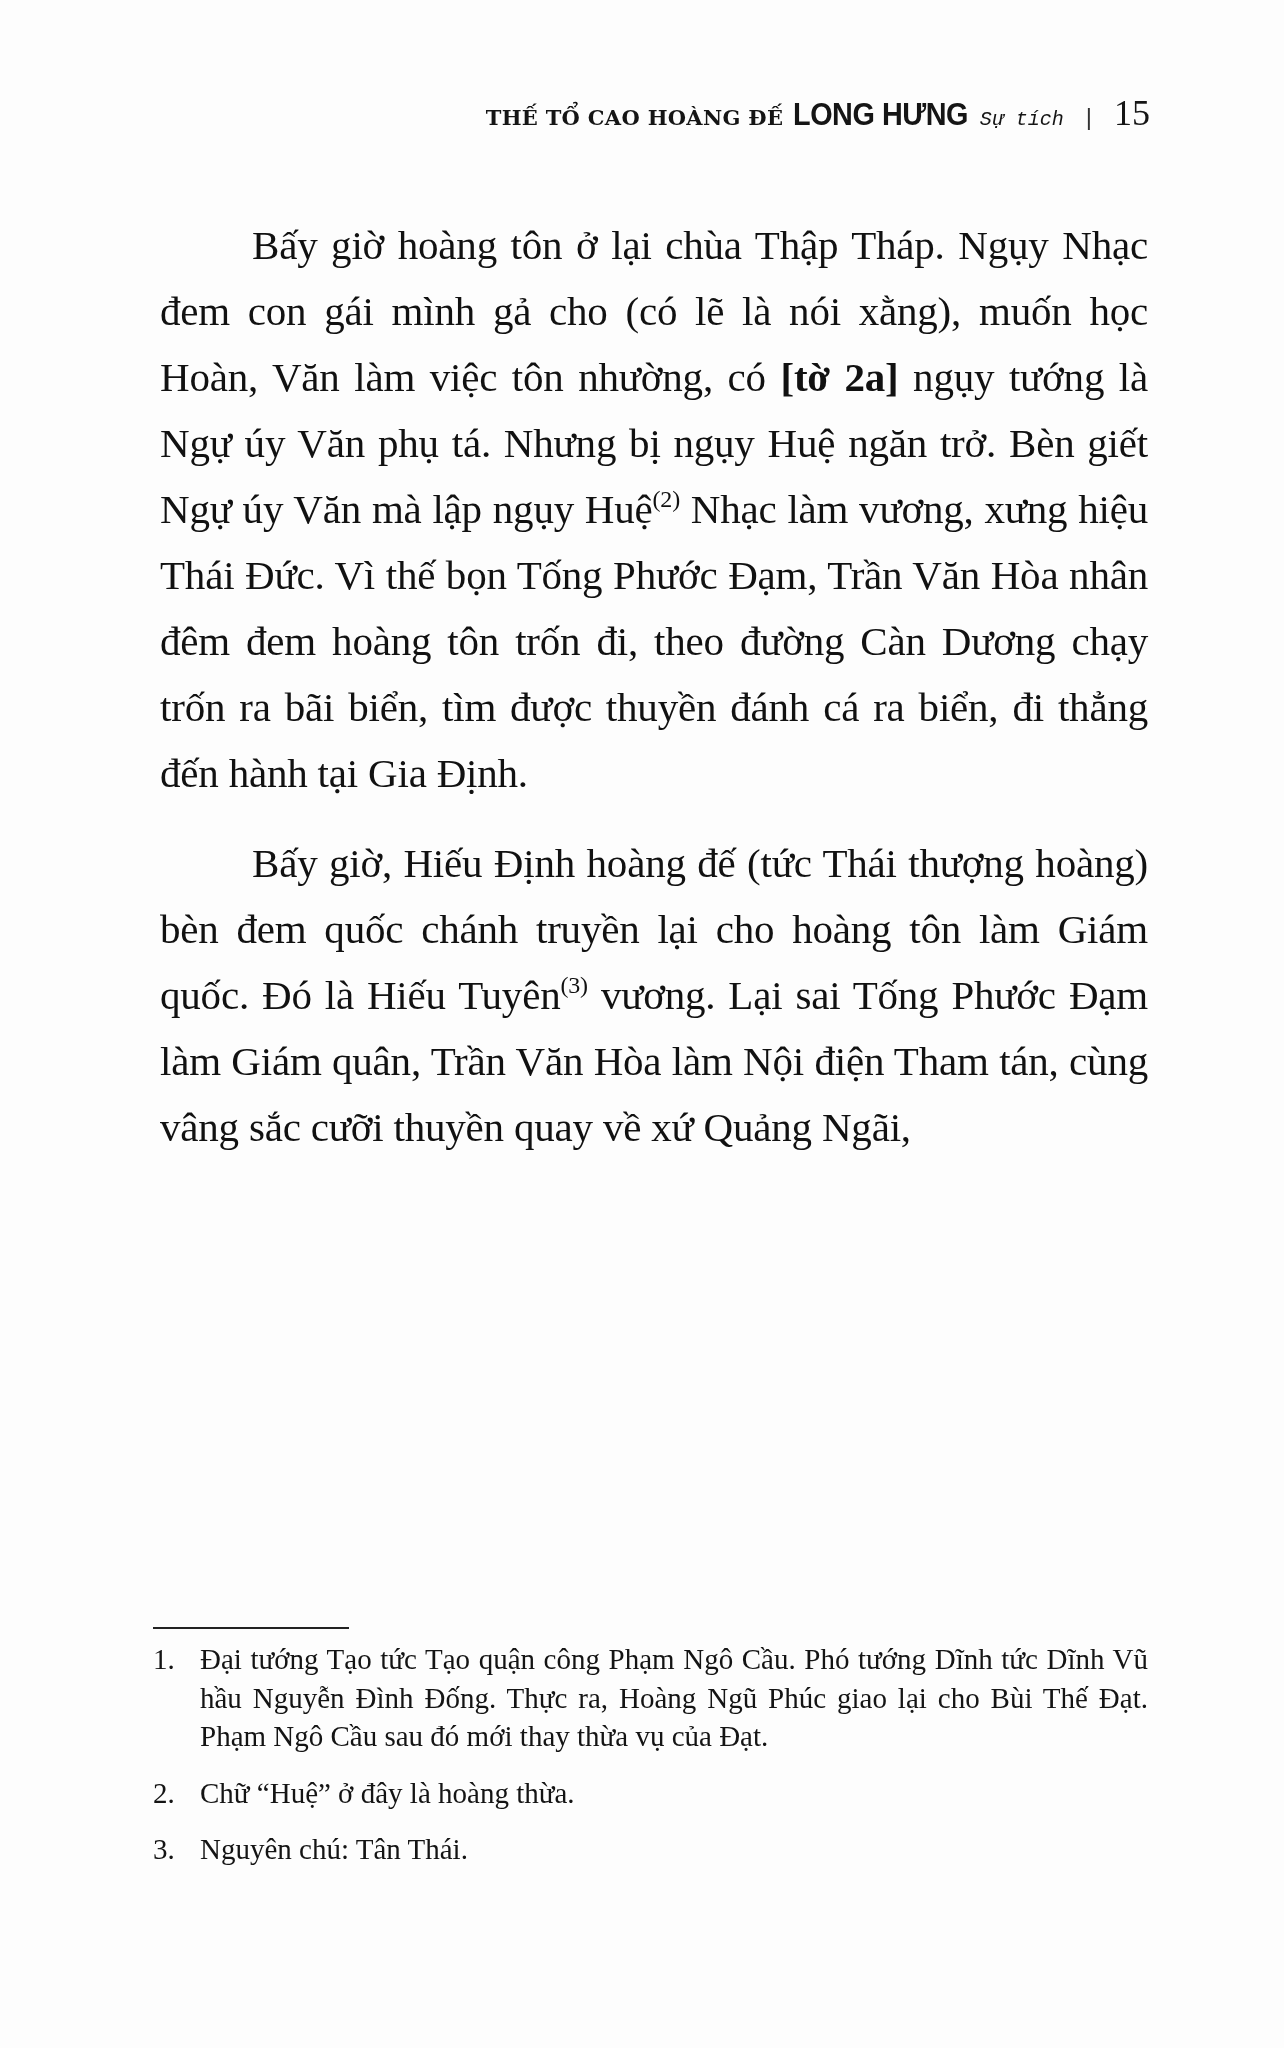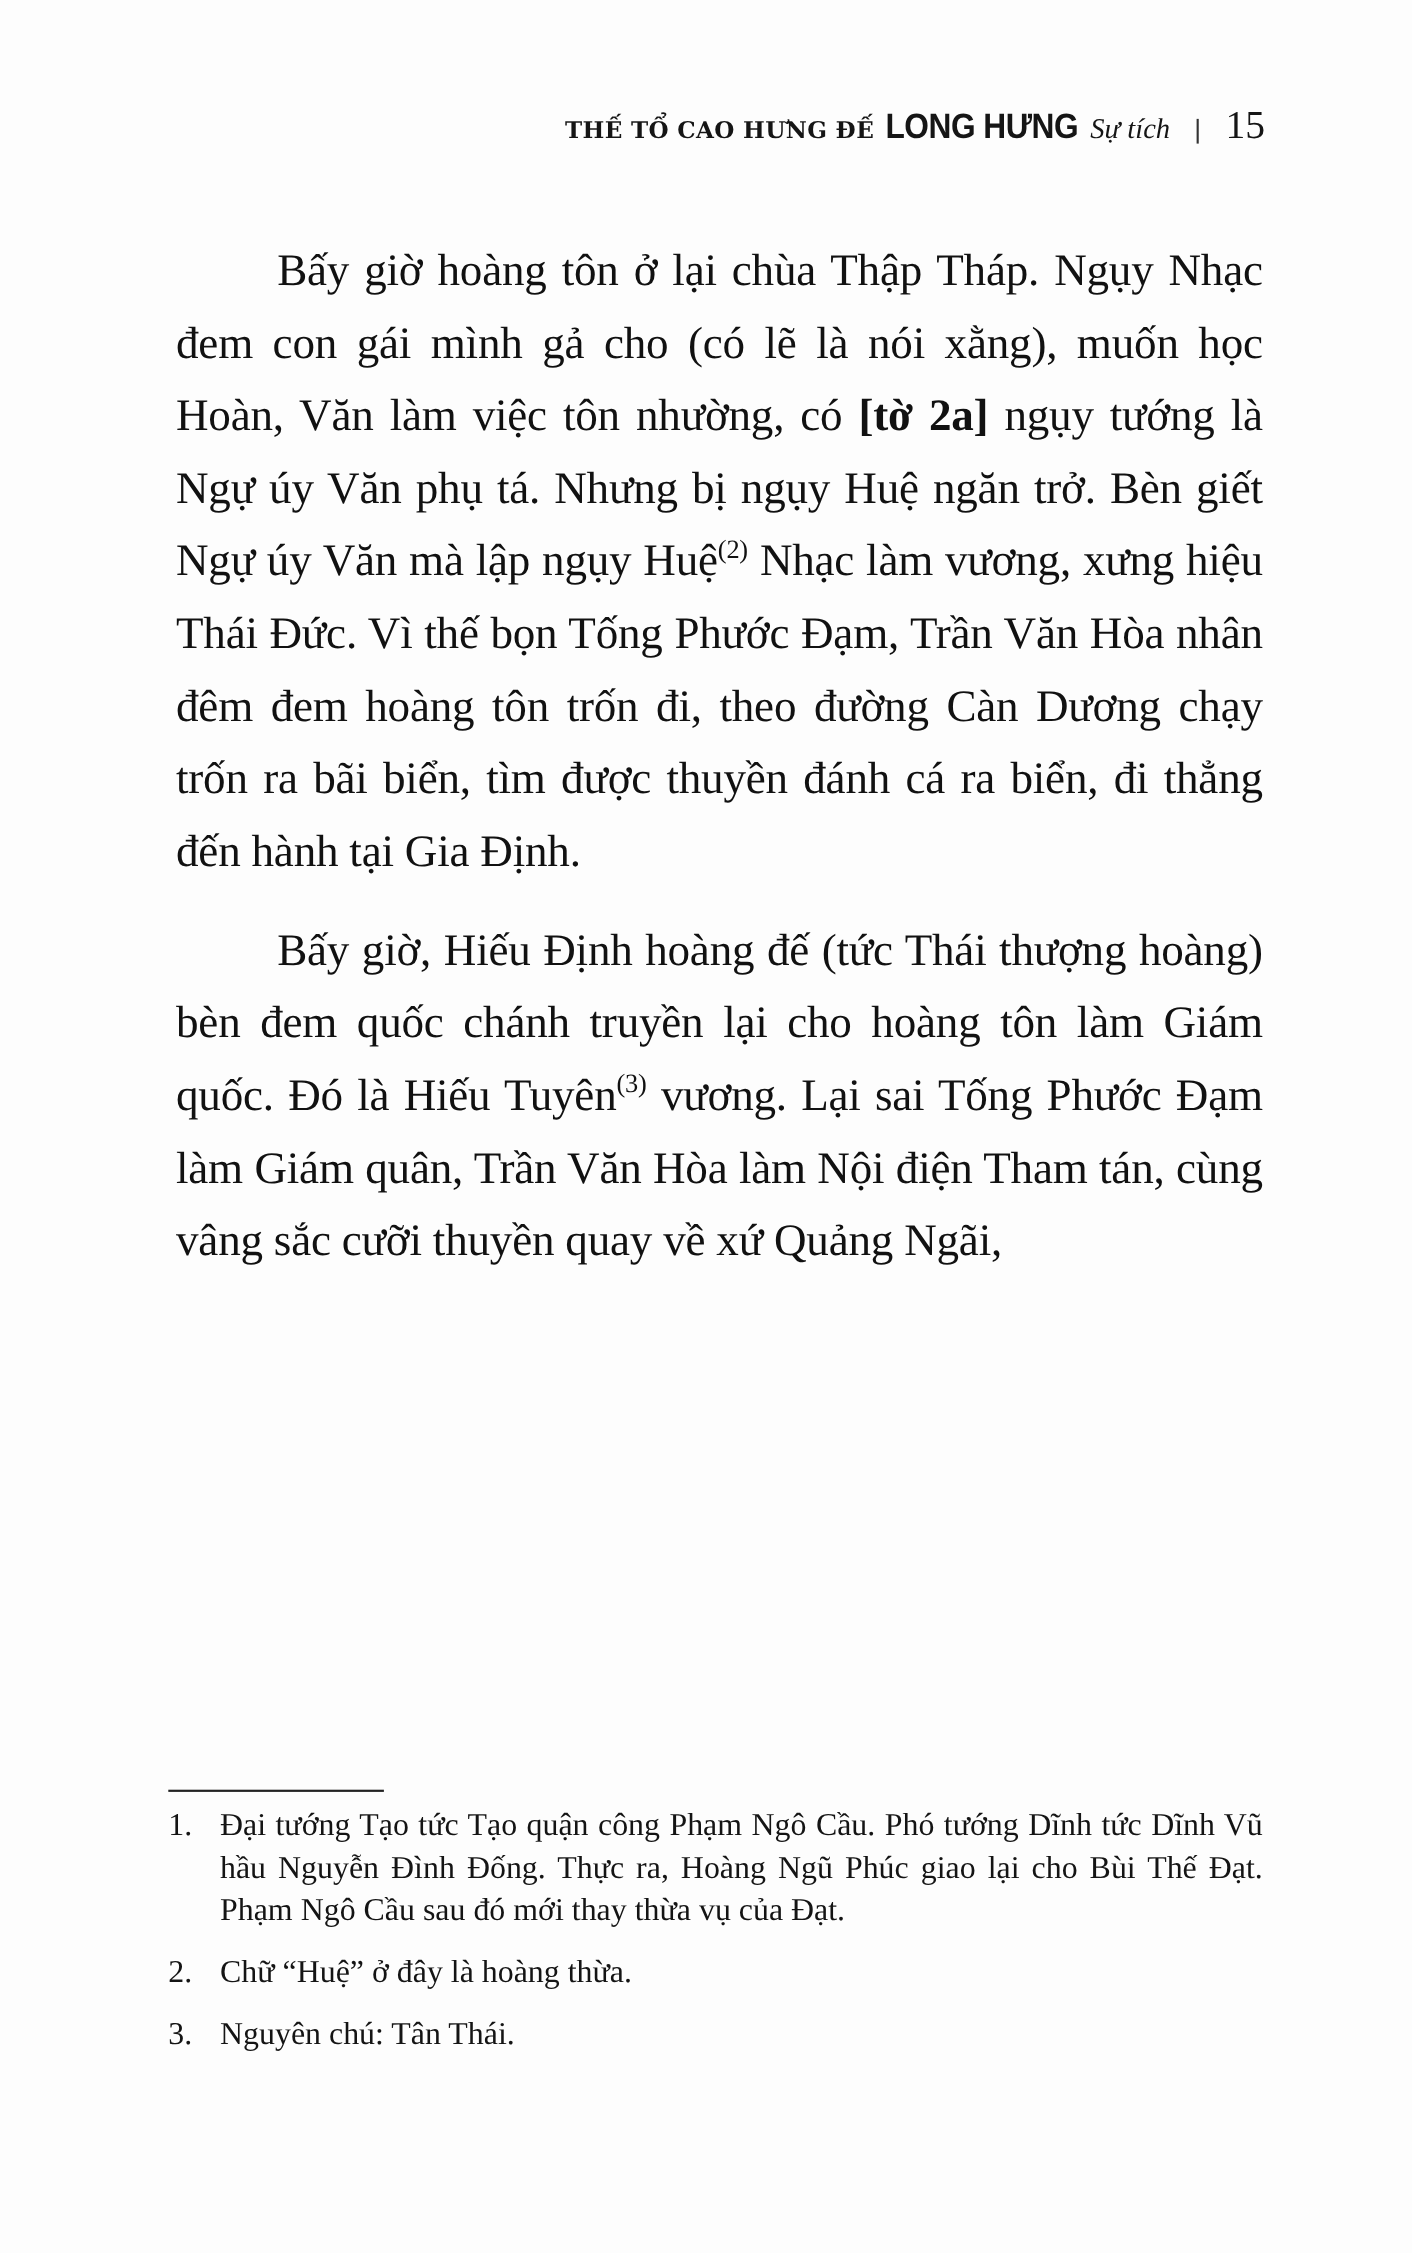--- a/index.html
+++ b/index.html
@@ -39,23 +39,23 @@
     font-family: "Liberation Sans", sans-serif;
     font-weight: bold;
     font-size: 32px;
     letter-spacing: -0.5px;
     transform: scaleX(0.9);
     transform-origin: left bottom;
     display: inline-block;
     margin-right: -8px;
   }
   .rh-script {
-    font-family: Liberation Serif, serif;
+    font-family: Liberation Mono, monospace;
     font-style: italic;
-    font-size: 26px;
+    font-size: 20px;
     margin-right: 22px;
   }
   .rh-sep {
     font-family: "Liberation Sans", sans-serif;
     font-size: 24px;
     margin-right: 22px;
     color: #333;
   }
   .rh-page {
     font-family: "Liberation Serif", serif;
@@ -116,21 +116,21 @@
   .fn-text {
     flex: 1;
     text-align: justify;
     text-align-last: left;
   }
 </style>
 </head>
 <body>
 
 <header class="running-header">
-  <span class="rh-title-small">THẾ TỔ CAO HƯNG ĐẾ</span>
+  <span class="rh-title-small">THẾ TỔ CAO HOÀNG ĐẾ</span>
   <span class="rh-title-big">LONG HƯNG</span>
   <span class="rh-script">Sự tích</span>
   <span class="rh-sep">|</span>
   <span class="rh-page">15</span>
 </header>
 
 <main class="body-text">
 
   <p class="indent"><span>Bấy giờ hoàng tôn ở lại chùa Thập Tháp. Ngụy Nhạc đem con gái mình gả cho (có lẽ là nói xằng), muốn học Hoàn, Văn làm việc tôn nhường, có </span><span class="bold">[tờ 2a]</span><span> ngụy tướng là Ngự úy Văn phụ tá. Nhưng bị ngụy Huệ ngăn trở. Bèn giết Ngự úy Văn mà lập ngụy Huệ</span><sup>(2)</sup><span> Nhạc làm vương, xưng hiệu Thái Đức. Vì thế bọn Tống Phước Đạm, Trần Văn Hòa nhân đêm đem hoàng tôn trốn đi, theo đường Càn Dương chạy trốn ra bãi biển, tìm được thuyền đánh cá ra biển, đi thẳng đến hành tại Gia Định.</span></p>
 

